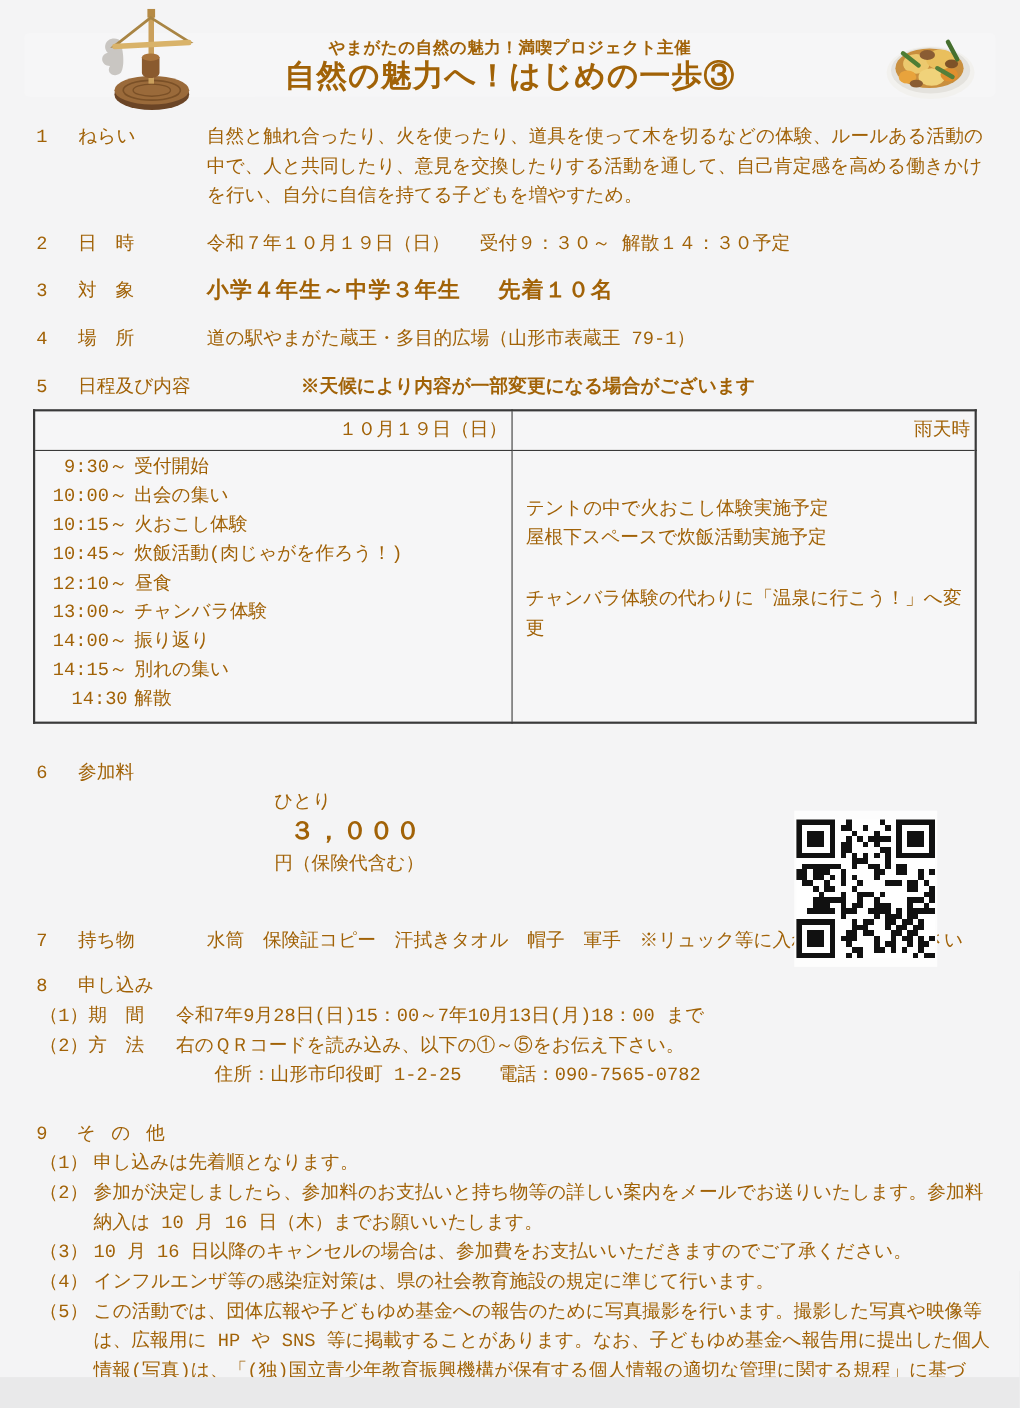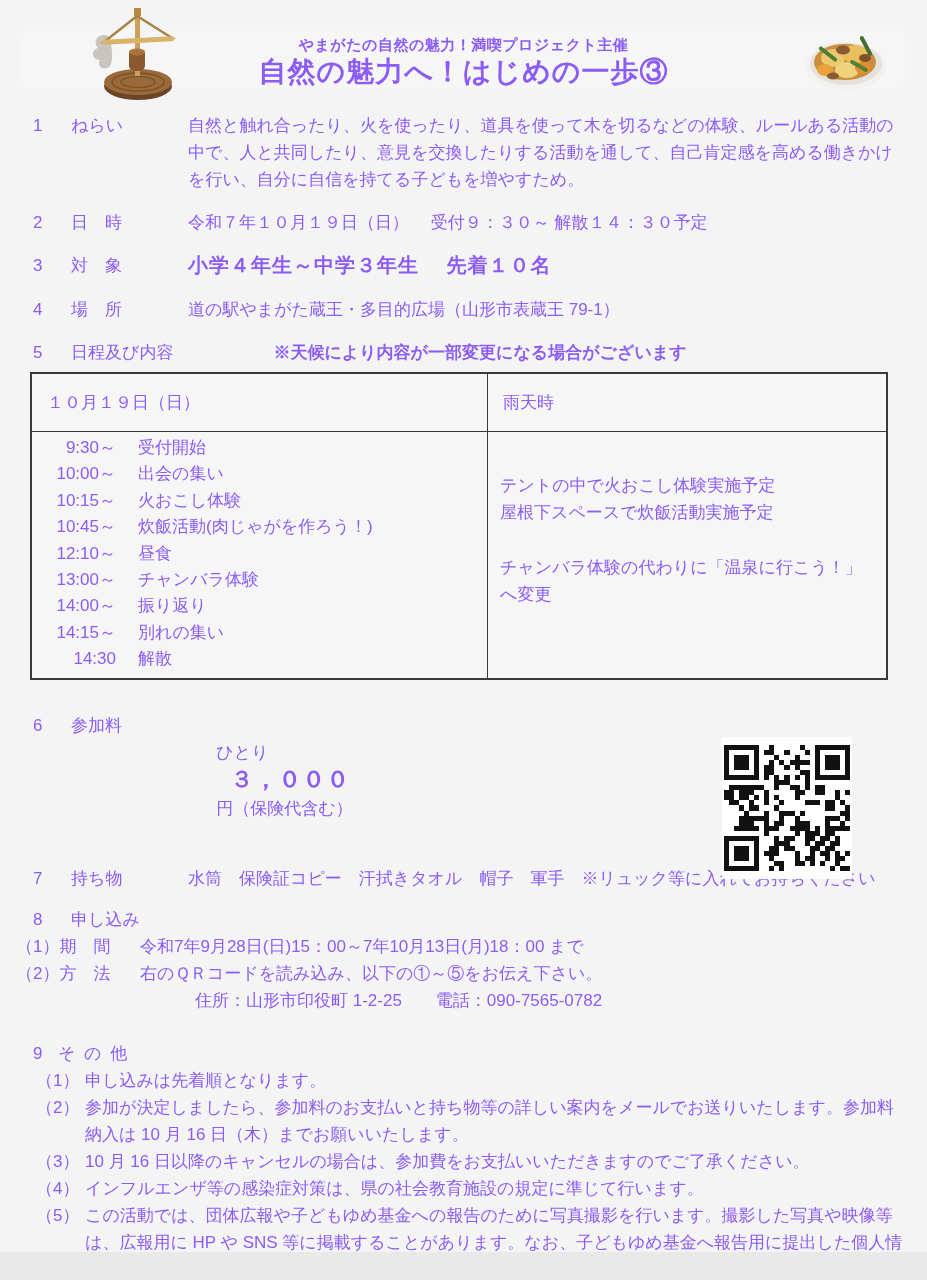--- a/index.html
+++ b/index.html
@@ -1,20 +1,20 @@
 <!DOCTYPE html>
 <html><head>
 <meta charset="utf-8">
 <style>
   html,body{margin:0;padding:0;}
   body{background:#e9e9ea;}
   .page{
     width:927px;height:1252px;margin:0 auto;position:relative;
-    background:#f4f4f5;color:#8b5cf6;overflow:hidden;
-    font-family:Liberation Sans, sans-serif;
+    background:#f4f4f5;color:#a16207;overflow:hidden;
+    font-family:Liberation Mono, monospace;
     font-size:17px;line-height:27px;
   }
   
   .header-box{
     position:relative;margin:30px 22px 0 22px;height:58px;
     border:6px solid #ebа93c;border-color:#ebA93C;border-radius:5px;
     background:#f6f6f7;text-align:center;
   }
   .organizer{font-size:15px;line-height:20px;padding-top:5px;font-weight:bold;letter-spacing:.5px;}
   .main-title{font-size:28px;line-height:34px;font-weight:bold;letter-spacing:1px;}
@@ -26,33 +26,33 @@
   .sec-num{width:38px;flex:none;}
   .sec-label{width:79px;flex:none;white-space:pre;}
   .sec-body{flex:1;white-space:pre-wrap;margin-left:38px;}
   .bold-big{font-weight:bold;font-size:20px;letter-spacing:1px;}
   .mt24{margin-top:24px;} .mt16{margin-top:16px;} .mt17{margin-top:17px;}
   .mt32{margin-top:32px;} .mt14{margin-top:14px;} .mt26{margin-top:26px;}
   
   .weather-note{margin-left:100px;font-weight:bold;}
   .sched{margin:6px 34px 0 30px;border:2px solid #3a3a3a;border-collapse:collapse;width:858px;background:#f6f6f7;}
   .sched td,.sched th{border:1px solid #3a3a3a;vertical-align:top;font-weight:normal;}
-  .sched th{height:27px;text-align:left;line-height:27px;padding:15px;}
+  .sched th{height:27px;text-align:right;line-height:27px;padding:4px;}
   .col-day{width:425px;}
   .cell-day{padding:3px 6px 5px 6px;}
   .sch-row{display:flex;line-height:26.4px;}
   .sch-time{width:78px;flex:none;text-align:right;white-space:pre;}
-  .sch-act{margin-left:22px;white-space:pre;}
+  .sch-act{margin-left:6px;white-space:pre;}
   .cell-rain{padding:40px 10px 0 12px;line-height:27px;}
   .rain-line{white-space:pre-wrap;}
   .rain-gap{height:28px;}
   
   .fee-amount{font-weight:bold;font-size:23px;letter-spacing:1px;}
   
-  .app-row{display:flex;padding-left:16px;padding-right:170px;}
+  .app-row{display:flex;padding-left:36px;padding-right:170px;}
   .app-label{width:124px;flex:none;white-space:pre;}
   .app-text{flex:1;white-space:pre-wrap;}
   .app-sub{padding-left:225px;white-space:pre-wrap;}
   .app-sub2{padding-left:195px;white-space:pre-wrap;}
   .qr-wrap{position:absolute;left:722px;top:737px;width:130px;height:142px;background:#fdfdfd;
            display:flex;align-items:center;justify-content:center;}
   
   .other-head{padding-left:33px;letter-spacing:2px;}
   .other-item{display:flex;padding-left:36px;padding-right:22px;margin-top:0;}
   .oi-num{width:49px;flex:none;}

